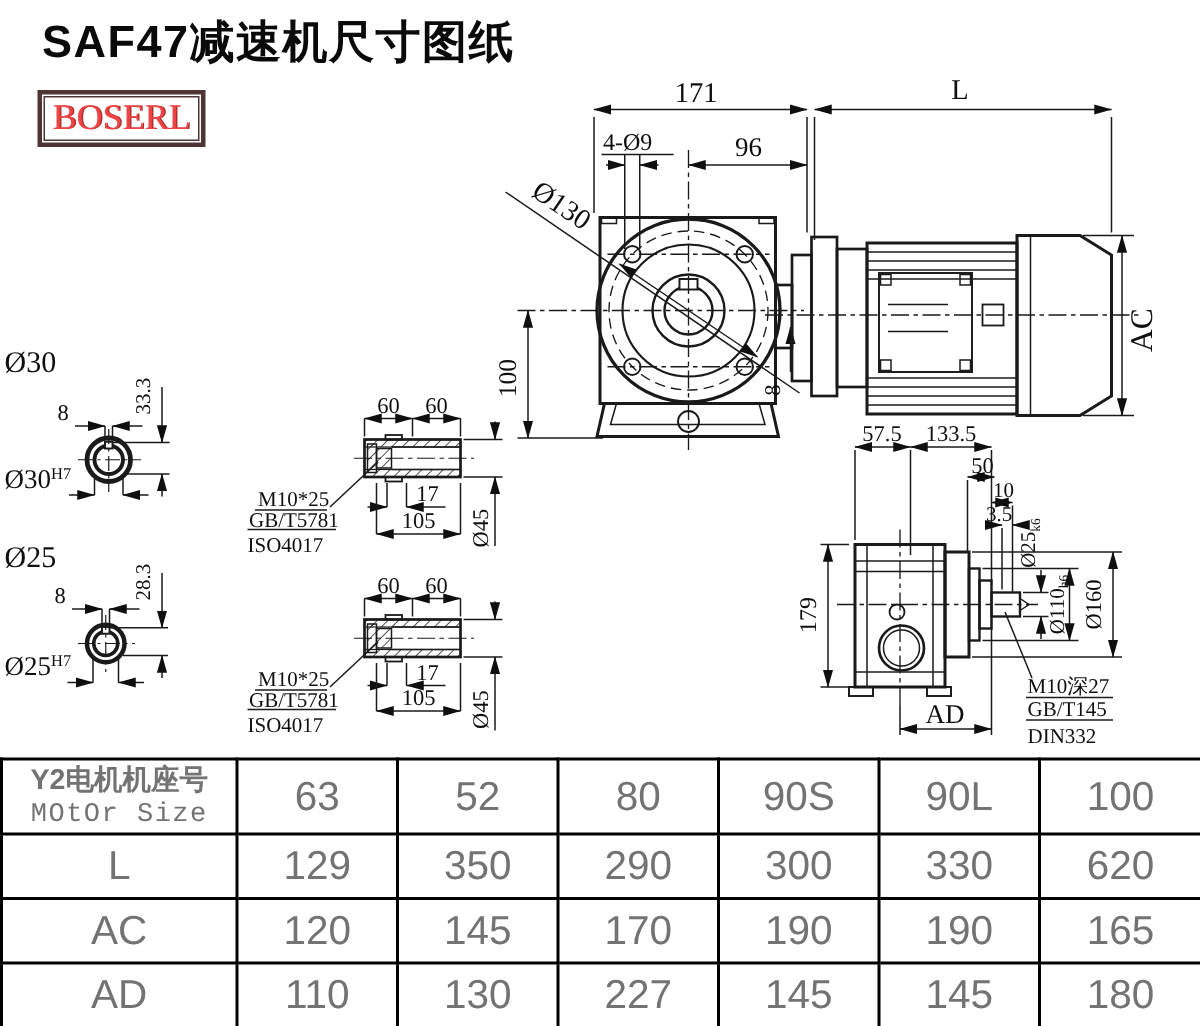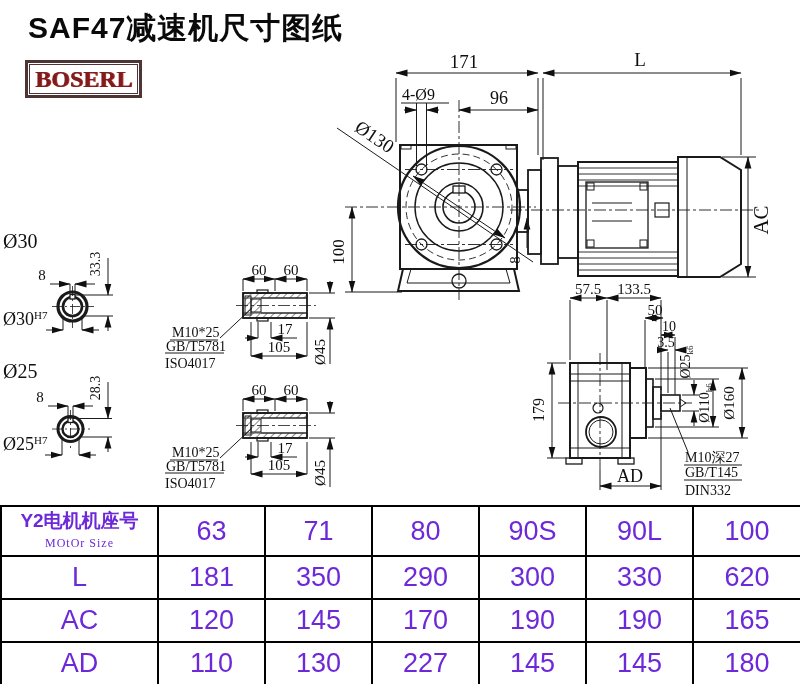--- a/index.html
+++ b/index.html
@@ -2,29 +2,29 @@
 <html><head>
 <meta charset="utf-8">
 <style>
   html,body{margin:0;padding:0;background:#fff;}
   .stage{position:relative;width:800px;height:684px;background:#ffffff;overflow:hidden;
          font-family:"Liberation Serif",serif;color:#111;}
   .title{position:absolute;left:28px;top:8px;font-size:30px;font-weight:bold;
          font-family:"Liberation Sans",sans-serif;letter-spacing:1px;color:#0a0a0a;}
   .logo{position:absolute;left:25px;top:60px;border:3px solid #4e3434;background:#fff;padding:1px;}
   .logo-inner{border:1px solid #4e3434;padding:0 5px;}
-  .logo-text{font-family:"Liberation Serif",serif;font-weight:bold;font-size:24px;line-height:28px;
-             color:#7f1d1d;text-shadow:1px 0 0 #b03030;}
+  .logo-text{font-family:"Liberation Serif",serif;font-weight:normal;font-size:24px;line-height:28px;
+             color:#ef4444;text-shadow:1px 0 0 #b03030;}
   svg{position:absolute;left:0;top:0;}
   svg text{fill:#0f0f0f;font-family:"Liberation Serif",serif;}
   .spec-table{position:absolute;left:0;top:505px;width:800px;height:179px;border-collapse:collapse;table-layout:fixed;}
   .spec-table td{border:2px solid #000;text-align:center;vertical-align:middle;padding:0;
-                 font-family:"Liberation Sans",sans-serif;font-size:27px;color:#6d28d9;}
+                 font-family:"Liberation Sans",sans-serif;font-size:27px;color:#737373;}
   .hdr-cn{font-size:19px;font-weight:bold;line-height:23px;font-family:"Liberation Sans",sans-serif;}
-  .hdr-en{font-size:12px;line-height:22px;font-family:Liberation Serif, serif;letter-spacing:1px;}
+  .hdr-en{font-size:18px;line-height:22px;font-family:Liberation Mono, monospace;letter-spacing:1px;}
   .rowlabel{font-size:26px;}
 </style>
 </head>
 <body>
 
 <div class="stage">
 
   <div class="title">SAF47减速机尺寸图纸</div>
   <div class="logo">
     <div class="logo-inner">
@@ -385,29 +385,29 @@
         <col style="width:107px">
         <col style="width:108px">
     </colgroup>
     <tbody>
         <tr style="height:50px">
       <td>
         <div class="hdr-cn">Y2电机机座号</div>
         <div class="hdr-en">MOtOr Size</div>
       </td>
       <td>63</td>
-      <td>71</td>
+      <td>52</td>
       <td>80</td>
       <td>90S</td>
       <td>90L</td>
       <td>100</td>
     </tr>
     <tr style="height:43px">
       <td class="rowlabel">L</td>
-      <td>181</td>
+      <td>129</td>
       <td>350</td>
       <td>290</td>
       <td>300</td>
       <td>330</td>
       <td>620</td>
     </tr>
     <tr style="height:43px">
       <td class="rowlabel">AC</td>
       <td>120</td>
       <td>145</td>

